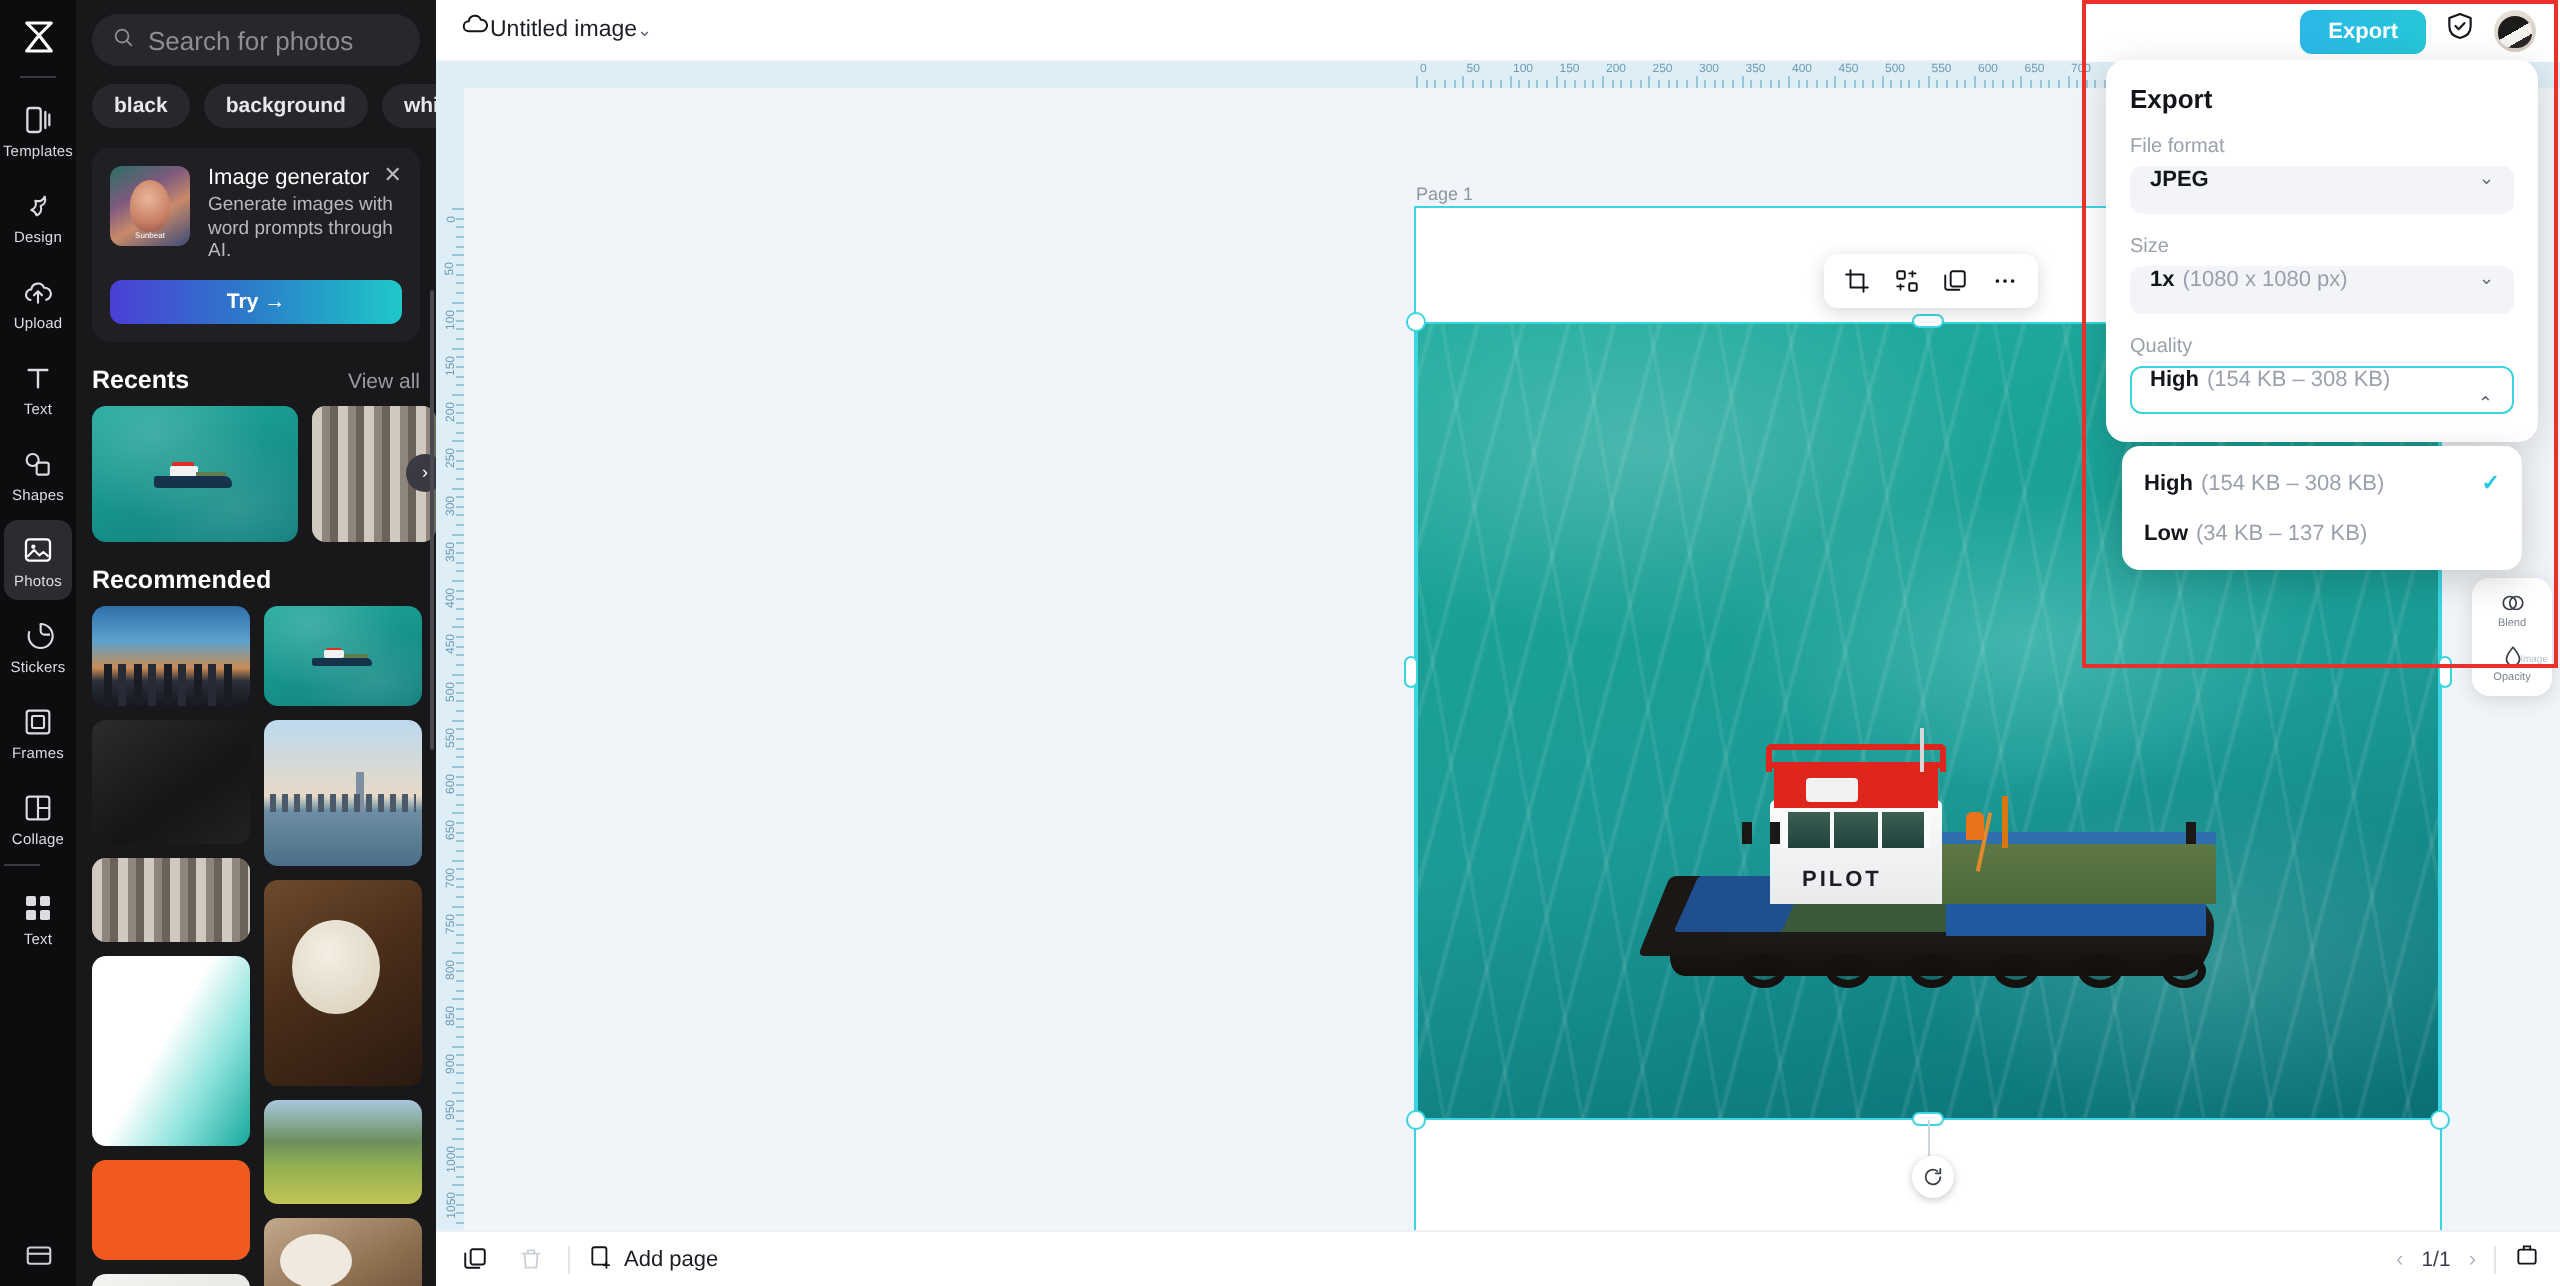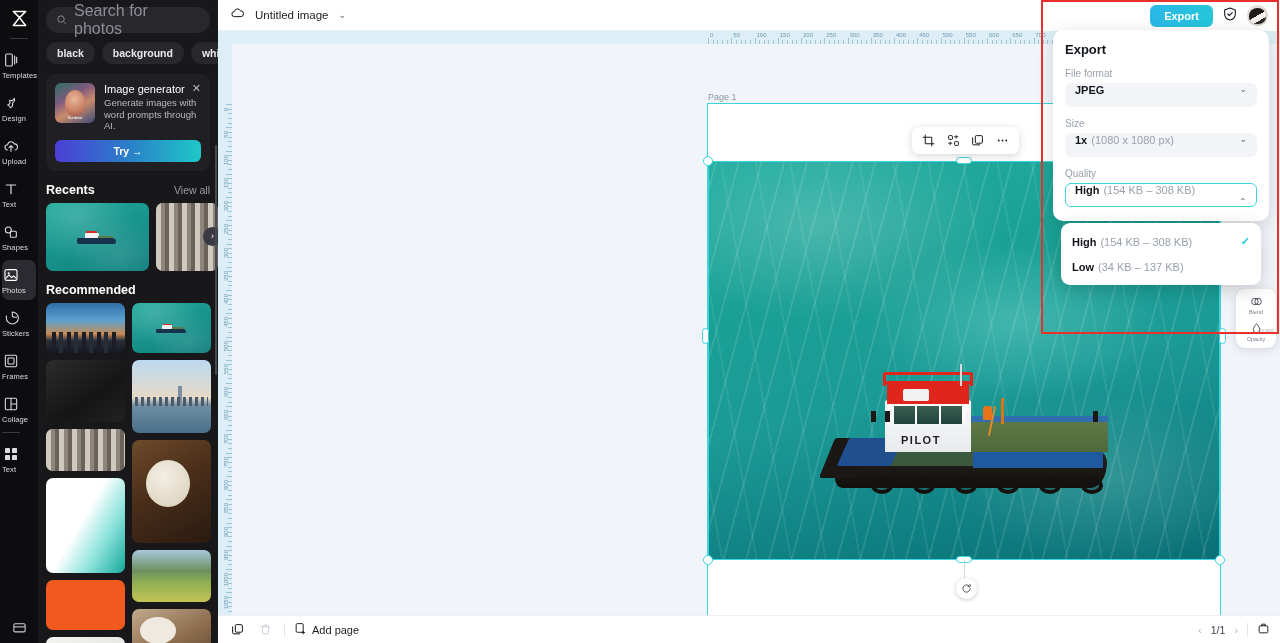--- a/index.html
+++ b/index.html
@@ -13,38 +13,38 @@
   
   .rail {
     width: 38px; height: 643px; background: #0d0d0f;
     display: flex; flex-direction: column; align-items: center;
     padding-top: 6px; flex: 0 0 38px; position: relative;
   }
   .rail-logo { width: 24px; height: 24px; margin-bottom: 6px; display:flex;align-items:center;justify-content:center; }
   .rail-div { width: 18px; height: 1px; background: #3a3a40; margin: 2px 0 6px; }
   .rail-item {
     width: 34px; height: 40px; display: flex; flex-direction: column;
-    align-items: flex-start; justify-content: center; gap: 2px;
+    align-items: center; justify-content: center; gap: 2px;
     border-radius: 7px; margin-bottom: 3px; cursor: pointer;
   }
   .rail-item.active { background: #2b2b31; }
   .rail-item .ri-ico { width: 18px; height: 18px; display:flex;align-items:center;justify-content:center; }
   .rail-item .ri-lab { font-size: 7.5px; color: #dcdce0; letter-spacing: .1px; line-height: 9px; }
   .rail-bottom { position: absolute; bottom: 8px; left: 0; width: 38px; display:flex; justify-content:center; }
 
   
   .panel {
     width: 180px; height: 643px; background: #18181b; flex: 0 0 180px;
     position: relative; overflow: hidden;
   }
   .search {
     margin: 7px 8px 0; height: 26px; background: #27272c; border-radius: 13px;
     display: flex; align-items: center; padding: 0 10px; gap: 7px;
   }
-  .search .sp { font-size: 16px; color: #8d8d96; }
+  .search .sp { font-size: 13px; color: #8d8d96; }
   .chips { display: flex; gap: 7px; padding: 9px 0 0 8px; overflow: hidden; }
   .chip {
     background: #27272c; color: #e8e8ec; font-size: 10.5px; font-weight: 600;
     border-radius: 12px; padding: 5px 11px; white-space: nowrap; cursor: pointer;
   }
   .gencard {
     margin: 10px 8px 0; background: #1f1f24; border-radius: 9px; padding: 9px;
   }
   .gen-top { display: flex; gap: 9px; }
   .gen-thumb {
@@ -102,21 +102,21 @@
   .art-white { background: linear-gradient(160deg,#f4f4f2,#dcdcd6); }
   .art-plate { background: linear-gradient(150deg,#c3a98c 0%,#8a6b4c 55%,#5a4030 100%); }
   .art-plate::after{content:"";position:absolute;left:10%;top:14%;width:46%;height:44%;border-radius:50%;background:#efe9df;}
 
   
   .main { flex: 1; display: flex; flex-direction: column; background: #fff; position: relative; }
   .topbar {
     height: 31px; background: #fff; display: flex; align-items: center;
     padding: 0 8px 0 12px; border-bottom: 1px solid #eef0f3; flex: 0 0 31px;
   }
-  .tb-doc { display: flex; align-items: center; gap: 10px; }
+  .tb-doc { display: flex; align-items: center; }
   .tb-name { font-size: 11.5px; color: #1a1d23; }
   .tb-tools { margin-left: auto; display: flex; align-items: center; gap: 2px; padding-right: 6px;}
   .tb-btn { width: 24px; height: 22px; border-radius: 5px; display: flex; align-items: center; justify-content: center; cursor: pointer; }
   .tb-btn.active { background: #eaf1fb; }
   .tb-zoom { font-size: 11px; font-weight: 700; color: #1a1d23; padding: 0 5px; }
   .tb-sep { width: 1px; height: 15px; background: #e2e5ea; margin: 0 5px; }
 
   .canvaswrap { flex: 1; position: relative; overflow: hidden; background: #f1f4f8; }
   .ruler-h { position: absolute; left: 14px; top: 0; right: 0; height: 13px; background: #ddeef6; }
   .ruler-v { position: absolute; left: 0; top: 13px; bottom: 0; width: 14px; background: #ddeef6; }

